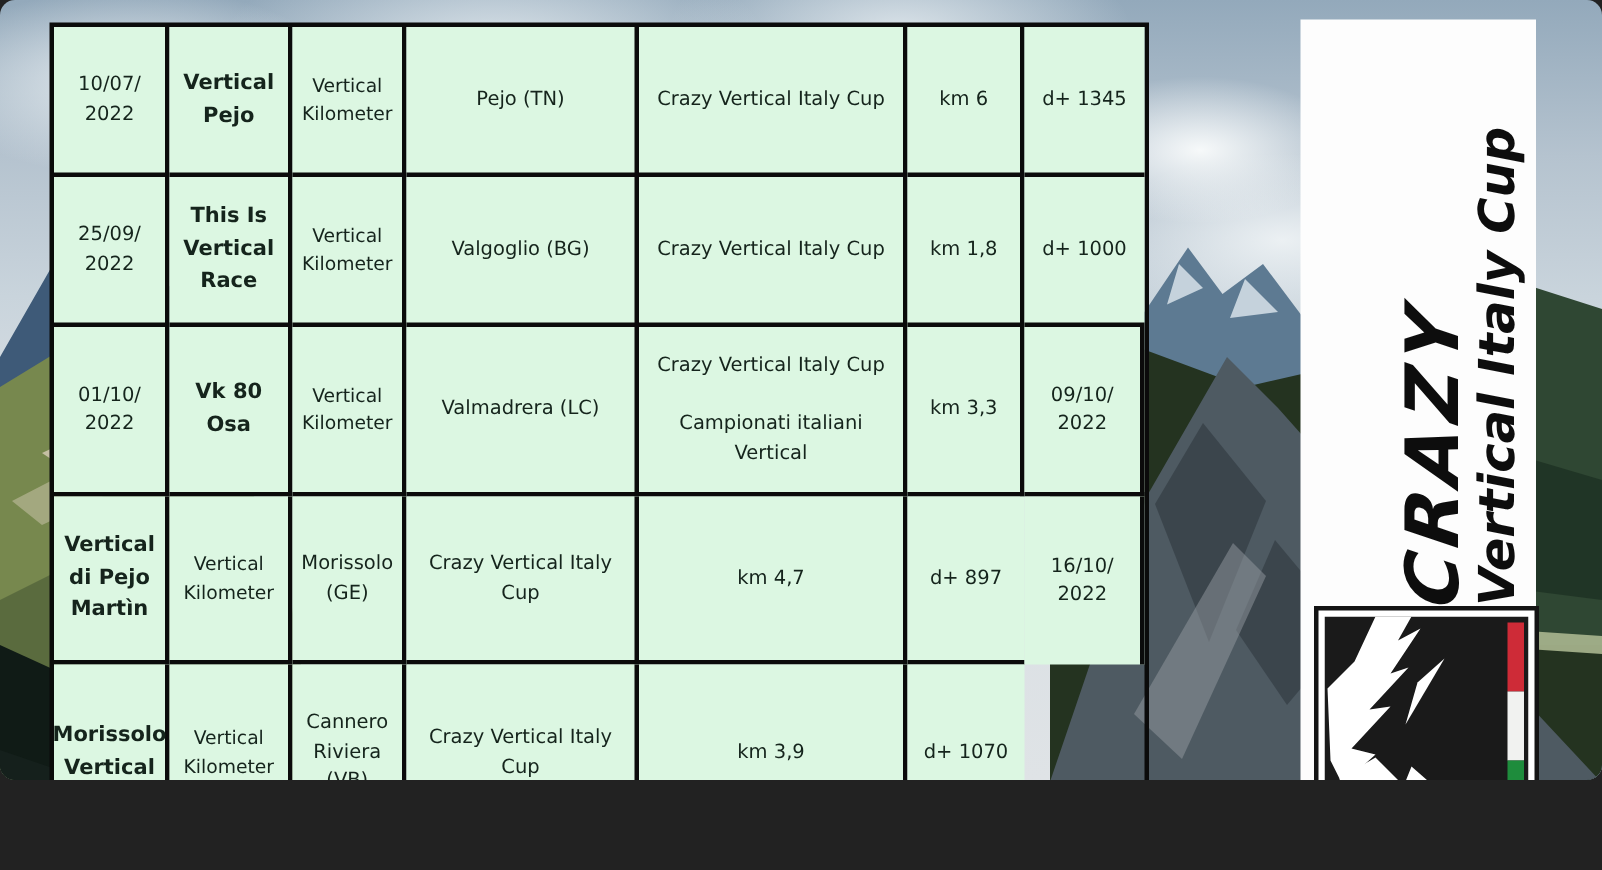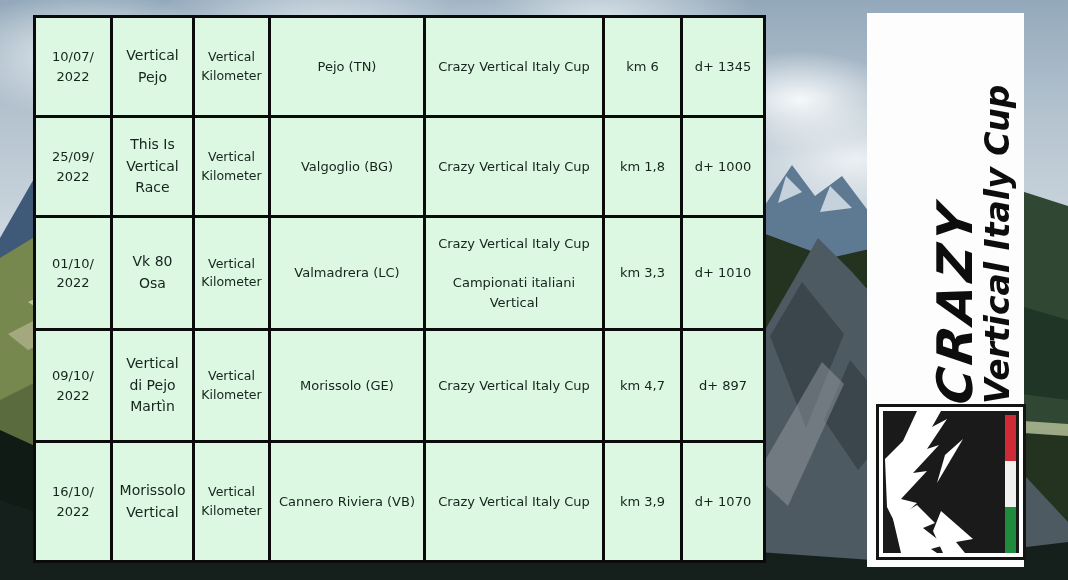--- a/index.html
+++ b/index.html
@@ -1,17 +1,17 @@
 <!DOCTYPE html>
 <html><head>
 <meta charset="utf-8">
 <style>
   html,body{margin:0;padding:0;background:#222;}
-  .stage{position:relative;width:1068px;height:580px;overflow:hidden;
-         font-family:"DejaVu Sans","Liberation Sans",sans-serif;}
+  .stage{position:relative;width:1068px;height:520px;overflow:hidden;
+         font-family:"DejaVu Sans","Liberation Sans",sans-serif;border-radius:10px;}
 
   
   .sky{position:absolute;inset:0;
     background:
       radial-gradient(140px 70px at 800px 100px, rgba(250,252,252,.95) 0%, rgba(250,252,252,0) 70%),
       radial-gradient(170px 80px at 855px 160px, rgba(240,244,246,.9) 0%, rgba(240,244,246,0) 72%),
       radial-gradient(200px 90px at 90px 55px,  rgba(238,243,245,.9) 0%, rgba(238,243,245,0) 70%),
       radial-gradient(260px 100px at 330px 30px, rgba(228,235,239,.85) 0%, rgba(228,235,239,0) 70%),
       radial-gradient(220px 90px at 600px 20px, rgba(233,239,242,.8) 0%, rgba(233,239,242,0) 70%),
       linear-gradient(180deg,#93a9bb 0%,#b5c3cf 20%,#c9d4dc 38%,#d8dee3 55%,#dfe3e6 100%);}
@@ -22,21 +22,21 @@
     display:grid;
     grid-template-columns:77px 82px 76px 155px 179px 78px 80px;
     grid-template-rows:100px 100px 113px 112px 117px;
     border:3px solid #0b0b0b;}
   .cell{background:#dcf7e2;border-right:3px solid #0b0b0b;border-bottom:3px solid #0b0b0b;
     display:flex;flex-direction:column;align-items:center;justify-content:center;
     text-align:center;color:#15241c;font-size:13px;line-height:1.5;padding:4px 6px;box-sizing:border-box;}
   .cell.col7{border-right:none;}
   .cell.lastrow{border-bottom:none;}
   .cell .date{white-space:pre-line;}
-  .cell.name{font-weight:normal;font-size:14px;line-height:1.55;padding:4px 9px;}
+  .cell.name{font-weight:bold;font-size:14px;line-height:1.55;padding:4px 9px;}
   .cell.type{font-size:12.5px;line-height:1.45;}
   .cell.series{gap:20px;}
   .cell.series span{display:block;}
 
   
   .banner{position:absolute;left:867px;top:13px;width:157px;height:554px;background:#fdfdfd;}
   .banner-rotated{position:absolute;left:64px;top:391px;width:330px;
     transform:rotate(-90deg);transform-origin:0 0;color:#0d0d0d;}
   .brand-word{font-size:49px;font-weight:bold;font-style:italic;letter-spacing:4px;
     transform:skewX(-8deg);line-height:1.0;font-family:"DejaVu Sans","Liberation Sans",sans-serif;}
@@ -113,21 +113,20 @@
 2022</span>
       </div>
     <div class="cell name">Vk 80 Osa</div>
     <div class="cell type">Vertical Kilometer</div>
     <div class="cell">Valmadrera (LC)</div>
     <div class="cell series">
       <span>Crazy Vertical Italy Cup</span>
       <span>Campionati italiani Vertical</span>
     </div>
     <div class="cell">km 3,3</div>
-    <div class="cell col7">d+ 1010</div>
 
     <div class="cell">
         <span class="date">09/10/
 2022</span>
       </div>
     <div class="cell name">Vertical di Pejo Martìn</div>
     <div class="cell type">Vertical Kilometer</div>
     <div class="cell">Morissolo (GE)</div>
     <div class="cell series">
         <span>Crazy Vertical Italy Cup</span>

